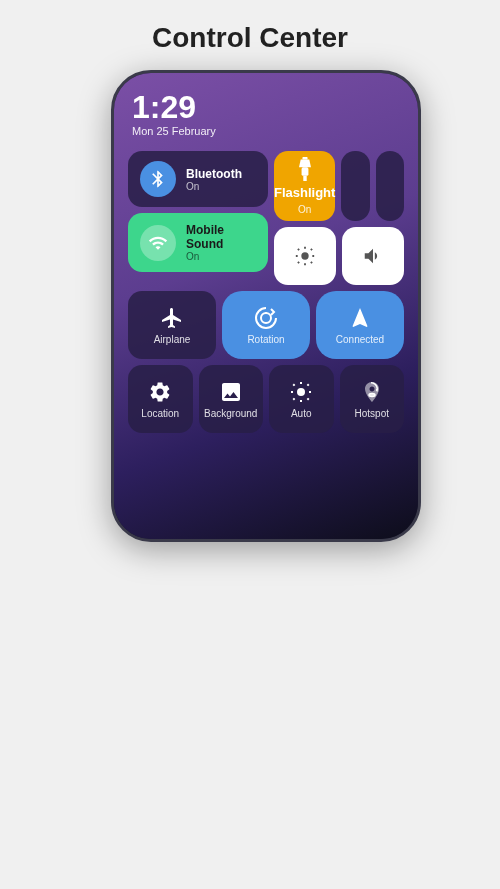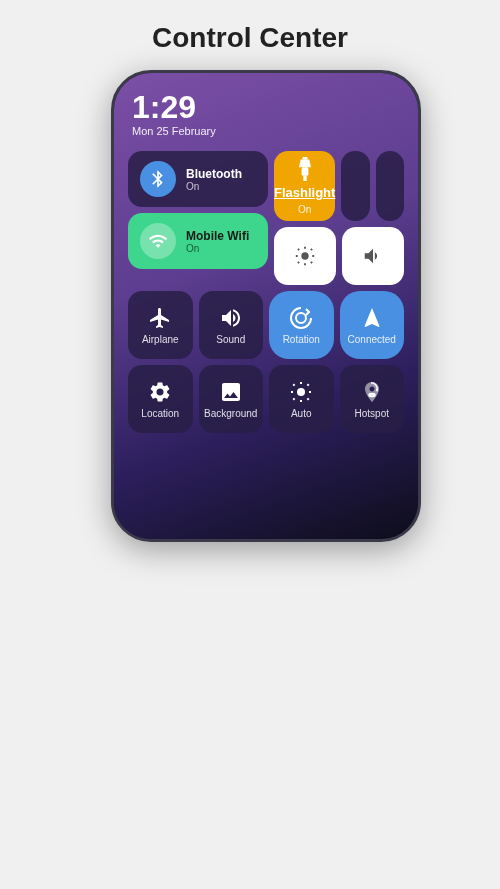--- a/index.html
+++ b/index.html
@@ -147,21 +147,20 @@
       align-items: center;
       justify-content: center;
       gap: 4px;
       min-height: 70px;
     }
 
     .flashlight-text {
       font-size: 13px;
       font-weight: 600;
       color: white;
-      text-decoration: underline;
     }
 
     .flashlight-sub {
       font-size: 10px;
       color: rgba(255,255,255,0.85);
     }
 
     
     .small-dark {
       background: rgba(40, 30, 70, 0.85);
@@ -284,21 +283,21 @@
             </div>
           </div>
 
           <div class="left-tile mobile-data">
             <div class="icon-circle mobile">
               <svg class="icon-svg" viewBox="0 0 24 24" fill="white">
                 <path d="M1 9l2 2c4.97-4.97 13.03-4.97 18 0l2-2C16.93 2.93 7.08 2.93 1 9zm8 8l3 3 3-3c-1.65-1.66-4.34-1.66-6 0zm-4-4l2 2c2.76-2.76 7.24-2.76 10 0l2-2C15.14 9.14 8.87 9.14 5 13z"></path>
               </svg>
             </div>
             <div class="tile-label-group">
-              <span class="tile-name">Mobile Wifi</span>
+              <span class="tile-name">Mobile Sound</span>
               <span class="tile-sub">On</span>
             </div>
           </div>
         </div>
 
         <div class="right-column">
 
           <div class="top-right-row">
 
             <div class="flashlight-tile">
@@ -337,26 +336,20 @@
 
       <div class="bottom-row">
 
         <div class="bottom-tile">
           <svg width="24" height="24" viewBox="0 0 24 24" fill="white" class="bottom-tile-icon">
             <path d="M21 16v-2l-8-5V3.5c0-.83-.67-1.5-1.5-1.5S10 2.67 10 3.5V9l-8 5v2l8-2.5V19l-2 1.5V22l3.5-1 3.5 1v-1.5L13 19v-5.5l8 2.5z"></path>
           </svg>
           <span class="bottom-tile-label">Airplane</span>
         </div>
 
-        <div class="bottom-tile">
-          <svg width="24" height="24" viewBox="0 0 24 24" fill="white" class="bottom-tile-icon">
-            <path d="M3 9v6h4l5 5V4L7 9H3zm13.5 3c0-1.77-1.02-3.29-2.5-4.03v8.05c1.48-.73 2.5-2.25 2.5-4.02zM14 3.23v2.06c2.89.86 5 3.54 5 6.71s-2.11 5.85-5 6.71v2.06c4.01-.91 7-4.49 7-8.77s-2.99-7.86-7-8.77z"></path>
-          </svg>
-          <span class="bottom-tile-label">Sound</span>
-        </div>
 
         <div class="bottom-tile active-blue">
           <svg width="24" height="24" viewBox="0 0 24 24" fill="white" class="bottom-tile-icon">
             <circle cx="12" cy="12" r="5" fill="none" stroke="white" stroke-width="2"></circle>
             <path d="M12 2C6.48 2 2 6.48 2 12s4.48 10 10 10 10-4.48 10-10" fill="none" stroke="white" stroke-width="2"></path>
             <path d="M17 3l3 3-3 3" stroke="white" stroke-width="2" fill="none"></path>
             <path d="M12 8a1 1 0 100-2 1 1 0 000 2z" fill="white"></path>
           </svg>
           <span class="bottom-tile-label">Rotation</span>
         </div>

